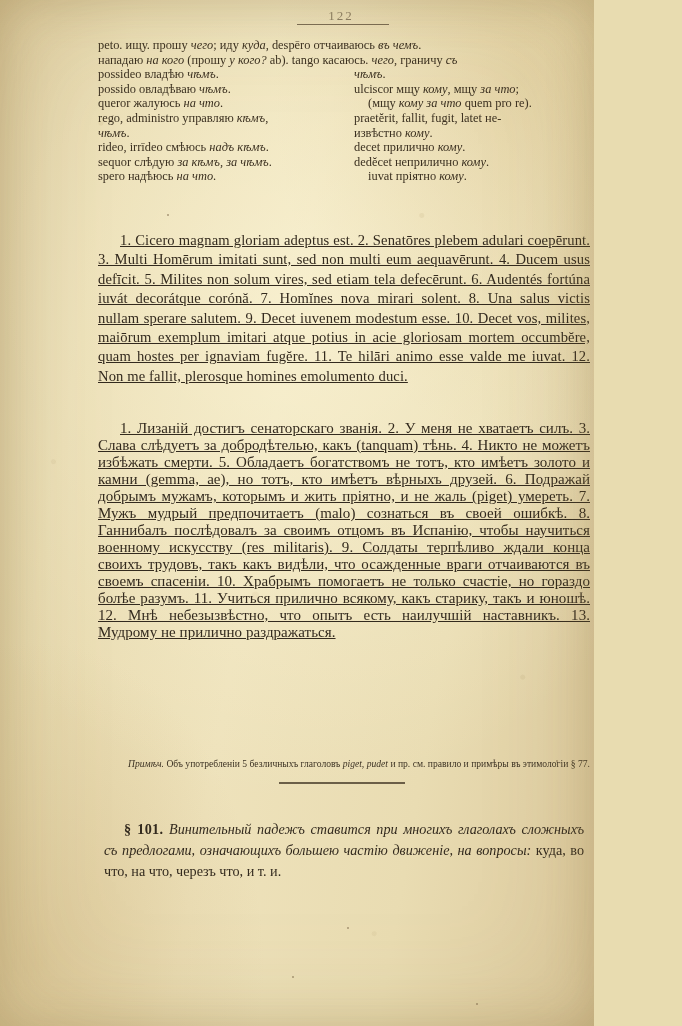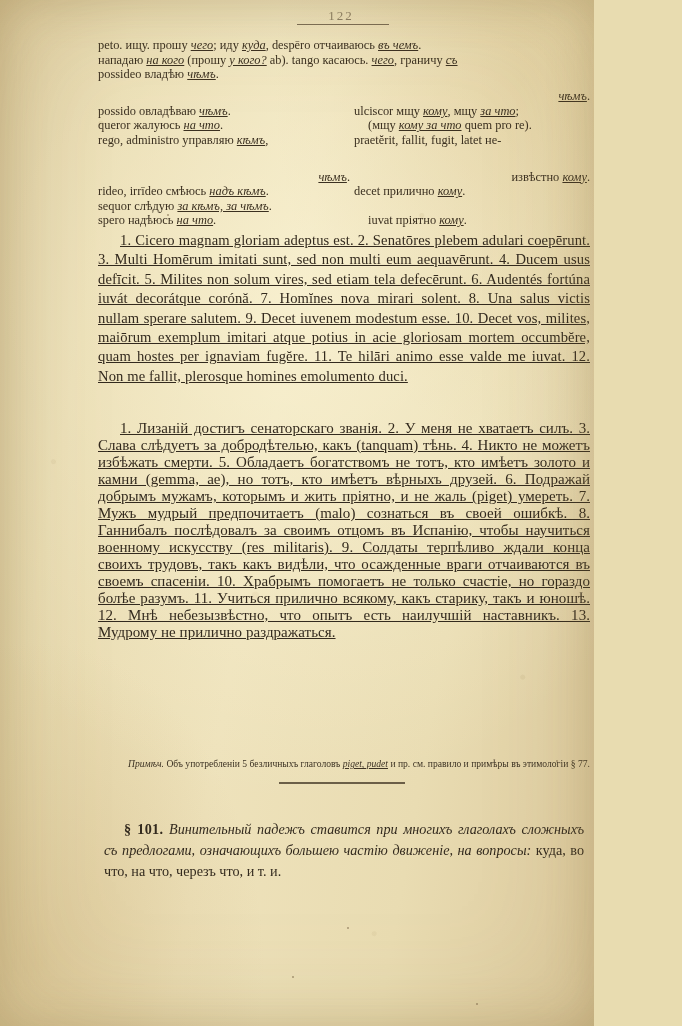--- a/index.html
+++ b/index.html
@@ -112,22 +112,22 @@
     flex: 0 0 252px;
     padding-right: 4px;
     text-indent: 0;
   }
   .vcol-r {
     flex: 1 1 auto;
   }
   .vfull { width: 100%; }
   .hang { text-indent: 0; }
   .ind { padding-left: 14px; }
-  .ra { text-align: right; margin-top: 22px; }
-  i, .it { font-style: italic; text-decoration: underline; }
+  .ra { text-align: left; }
+  i, .it { font-style: italic; }
 
   
   .exercise {
     position: absolute;
     left: 98px;
     width: 492px;
     text-align: justify;
     color: #332a1e;
   }
   #ex-latin {
@@ -234,20 +234,21 @@
         <div class="vcol-r ra">извѣстно <i>кому</i>.</div>
       </div>
 
       <div class="vrow">
         <div class="vcol-l">rideo, irrīdeo смѣюсь <i>надъ кѣмъ</i>.</div>
         <div class="vcol-r">decet прилично <i>кому</i>.</div>
       </div>
 
       <div class="vrow">
         <div class="vcol-l">sequor слѣдую <i>за кѣмъ, за чѣмъ</i>.</div>
+        <div class="vcol-r">dedĕcet неприлично <i>кому</i>.</div>
       </div>
 
       <div class="vrow">
         <div class="vcol-l">spero надѣюсь <i>на что</i>.</div>
         <div class="vcol-r ind">iuvat пріятно <i>кому</i>.</div>
       </div>
 
     </div>
 
     <div class="exercise" id="ex-latin">

